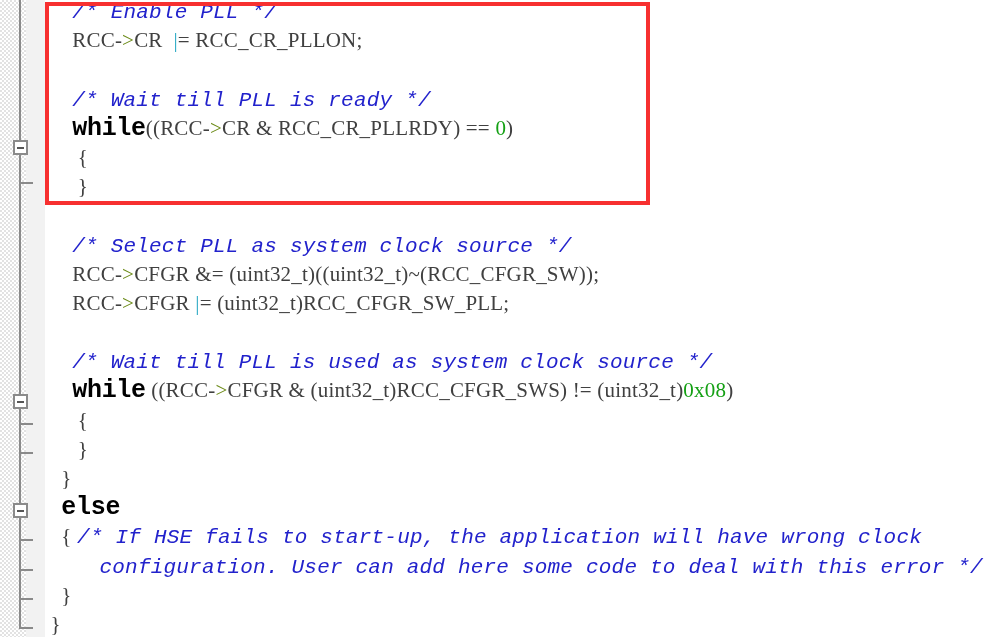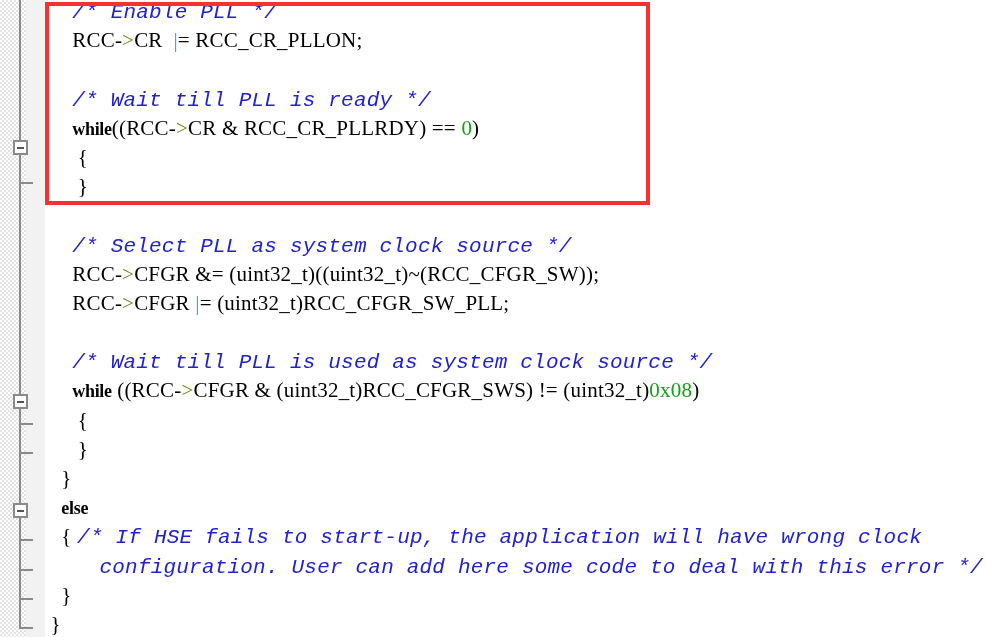--- a/index.html
+++ b/index.html
@@ -105,25 +105,25 @@
     font-family: "Liberation Serif", "DejaVu Serif", serif;
     font-size: 21px;
     line-height: 29.2px;
     color: #1a1a1a;
     letter-spacing: 0.2px;
   }
   .ln { height: 29.2px; display: block; }
 
   
   .cmt      { color: #2222cc; font-style: italic; font-family: Liberation Mono, monospace; }
-  .kw       { color: #000000; font-weight: bold; font-family: Liberation Serif, serif; font-size: 18px; letter-spacing: -0.3px; }
+  .kw       { color: #000000; font-weight: bold; font-family: Liberation Mono, monospace; font-size: 25px; letter-spacing: -0.3px; }
   .num      { color: #14a014; }
   .arrow    { color: #6c8b18; }
   .pipe     { color: #2aa9c4; }
-  .plain    { color: #000000; text-align: center; }
+  .plain    { color: #404040; text-align: center; }
 
   
   .annot-rect {
     position: absolute;
     border: 4px solid #f73030;
     box-sizing: border-box;
     pointer-events: none;
   }
 </style>
 </head>

